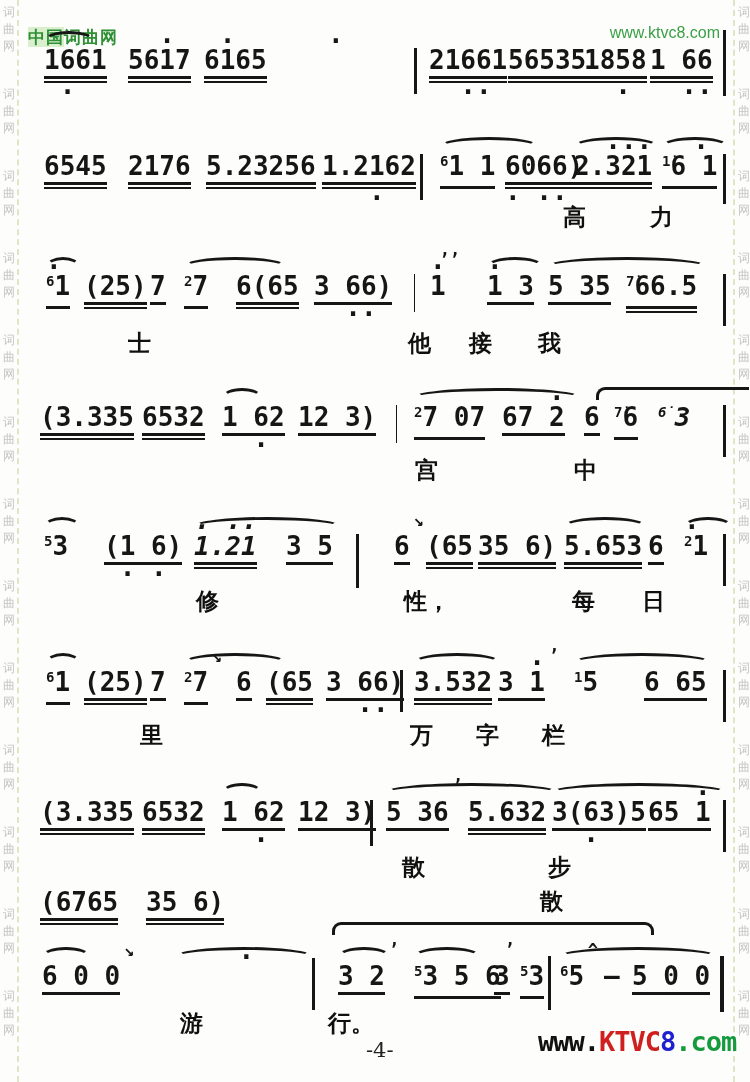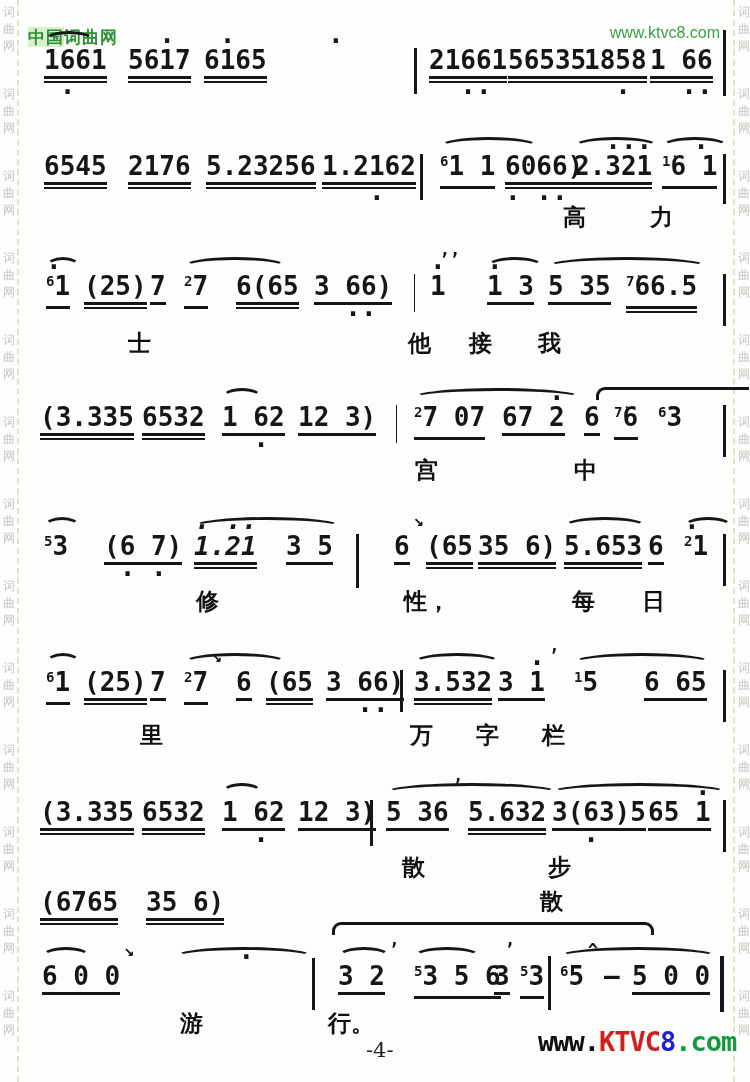--- a/index.html
+++ b/index.html
@@ -183,29 +183,29 @@
       <div class="sys" style="top: 403px;">
         <div class="tok" style="left: 40px; top: 0px;"><span class="main">(3.335</span><div class="lines"><div></div><div></div></div></div>
         <div class="tok" style="left: 142px; top: 0px;"><span class="main">6532</span><div class="lines"><div></div><div></div></div></div>
         <div class="tok" style="left: 222px; top: 0px;"><span class="main">1 62</span><div class="lines"><div></div></div><div class="db">  · </div><div class="slur" style="width: 34px;"></div></div>
         <div class="tok" style="left: 298px; top: 0px;"><span class="main">12 3)</span><div class="lines"><div></div></div></div>
         <div class="bar" style="left: 396px; top: 2px; width: 1px; height: 38px;"></div>
         <div class="tok" style="left: 414px; top: 0px;"><span class="main"><span class="g">2̇</span>7 07</span><div class="lines"><div></div></div><div class="slur" style="width: 160px;"></div></div>
         <div class="tok" style="left: 502px; top: 0px;"><span class="main">67 2</span><div class="lines"><div></div></div><div class="da">   ·</div></div>
         <div class="tok" style="left: 584px; top: 0px;"><span class="main">6</span><div class="lines"><div></div></div></div>
         <div class="tok" style="left: 614px; top: 0px;"><span class="main"><span class="g">7̇</span>6</span><div class="lines"><div></div></div></div>
-        <div class="tok" style="left: 658px; top: 0px;"><span class="main"><span class="g">6̇</span>3</span></div>
+        <div class="tok" style="left: 658px; top: 0px; font-style: italic;"><span class="main"><span class="g">6̇</span>3</span></div>
         <div class="bracket open" style="left: 596px; top: -16px; width: 150px;"></div>
         <div class="bar" style="left: 723px; top: 2px; width: 3px; height: 52px;"></div>
         <span class="lyric" style="left: 415px; top: 52px;">宫</span>
         <span class="lyric" style="left: 574px; top: 52px;">中</span>
       </div>
       <div class="sys" style="top: 532px;">
         <div class="tok" style="left: 44px; top: 0px;"><span class="main"><span class="g">5̇</span>3</span><div class="slur" style="width: 30px;"></div></div>
-        <div class="tok" style="left: 104px; top: 0px;"><span class="main">(6 7)</span><div class="lines"><div></div></div><div class="db"> · · </div></div>
+        <div class="tok" style="left: 104px; top: 0px;"><span class="main">(1 6)</span><div class="lines"><div></div></div><div class="db"> · · </div></div>
         <div class="tok" style="left: 194px; top: 0px; font-style: italic;"><span class="main">1.21</span><div class="lines"><div></div><div></div></div><div class="da">· ··</div><div class="slur" style="width: 140px;"></div></div>
         <div class="tok" style="left: 286px; top: 0px;"><span class="main">3 5</span><div class="lines"><div></div></div></div>
         <div class="bar" style="left: 356px; top: 2px; width: 2.5px; height: 54px;"></div>
         <div class="tok" style="left: 394px; top: 0px;"><span class="main">6</span><div class="lines"><div></div></div><div class="mark">↘</div></div>
         <div class="tok" style="left: 426px; top: 0px;"><span class="main">(65</span><div class="lines"><div></div><div></div></div></div>
         <div class="tok" style="left: 478px; top: 0px;"><span class="main">35 6)</span><div class="lines"><div></div><div></div></div></div>
         <div class="tok" style="left: 564px; top: 0px;"><span class="main">5.653</span><div class="lines"><div></div><div></div></div><div class="slur" style="width: 76px;"></div></div>
         <div class="tok" style="left: 648px; top: 0px;"><span class="main">6</span><div class="lines"><div></div></div></div>
         <div class="tok" style="left: 684px; top: 0px;"><span class="main"><span class="g">2̇</span>1</span><div class="da">·</div><div class="slur" style="width: 42px;"></div></div>
         <div class="bar" style="left: 723px; top: 2px; width: 3px; height: 52px;"></div>

